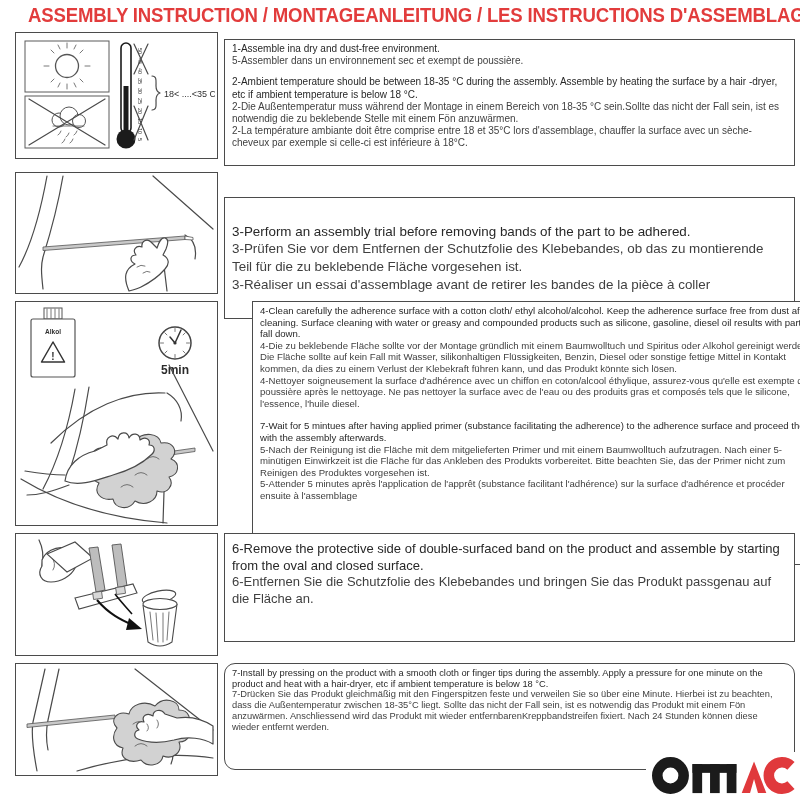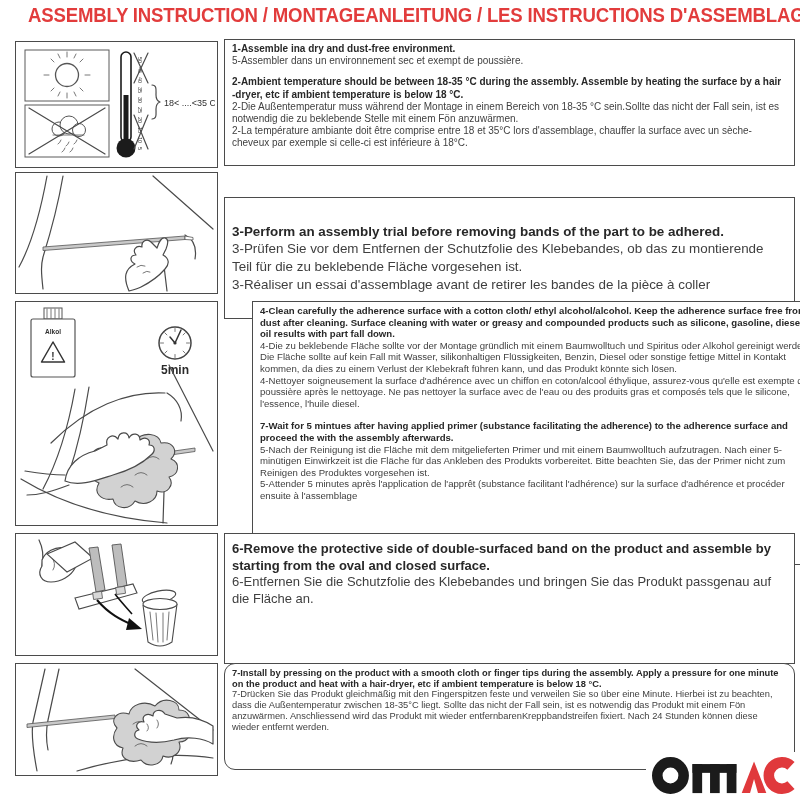--- a/index.html
+++ b/index.html
@@ -5,28 +5,28 @@
   html,body{margin:0;padding:0;background:#fff;}
   .page{position:relative;width:800px;height:800px;background:#fff;overflow:hidden;
         font-family:"Liberation Sans",sans-serif;}
   .title{position:absolute;top:4px;left:0;width:800px;text-align:center;
          font-weight:bold;font-size:20px;color:#e23c3c;white-space:nowrap;
          transform:scaleX(0.93);transform-origin:center;letter-spacing:-0.2px;}
   .box{position:absolute;border:1.5px solid #4b4b4b;background:#fff;box-sizing:border-box;}
   .ill{left:15px;width:203px;display:flex;align-items:center;justify-content:center;overflow:hidden;}
   .txt{left:224px;width:571px;padding:3px 7px;color:#3f3f3f;overflow:hidden;}
   .txt p{margin:0;}
-  .en{font-weight:bold;color:#282828;}
+  .en{font-weight:normal;color:#282828;}
   .gap{height:11px;}
   .gap-s{height:9px;}
-  #i1{top:41px;height:127px;text-align:right;}   #t1{top:39px;height:127px;font-size:10px;line-height:12.2px;}
+  #i1{top:32px;height:127px;text-align:right;}   #t1{top:39px;height:127px;font-size:10px;line-height:12.2px;}
   #i2{top:172px;height:122px;}  #t2{top:172px;height:122px;font-size:13.4px;line-height:17.6px;
                                     display:flex;flex-direction:column;justify-content:center;margin-top:25px;}
   #i3{top:301px;height:225px;}  #t3{top:301px;height:264px;font-size:9.6px;line-height:11.6px;margin-left:28px;}
-  #i4{top:533px;height:123px;}  #t4{top:533px;height:131px;font-size:13px;line-height:16.6px;padding-top:7px;}
+  #i4{top:533px;height:123px;}  #t4{top:533px;height:109px;font-size:13px;line-height:16.6px;padding-top:7px;}
   #i5{top:663px;height:113px;}  #t5{top:663px;height:107px;font-size:9.3px;line-height:10.7px;padding-top:4px;border-radius:11px;}
   .logo{position:absolute;left:646px;top:752px;width:152px;height:47px;background:#fff;
         display:flex;align-items:center;justify-content:flex-end;padding-left:6px;box-sizing:border-box;}
   svg{display:block;}
   .ln{fill:none;stroke:#4a4a4a;stroke-width:1.2;stroke-linecap:round;stroke-linejoin:round;}
   .thin{fill:none;stroke:#555;stroke-width:0.8;stroke-linecap:round;}
   .blob{fill:#d2d2d2;stroke:#4a4a4a;stroke-width:1.1;stroke-linejoin:round;}
   .hand{fill:#ffffff;stroke:#4a4a4a;stroke-width:1.2;stroke-linejoin:round;}
   .strip{fill:#c9c9c9;stroke:#555;stroke-width:0.8;}
   .tnum{font-family:"Liberation Sans",sans-serif;font-size:5.5px;fill:#333;}

